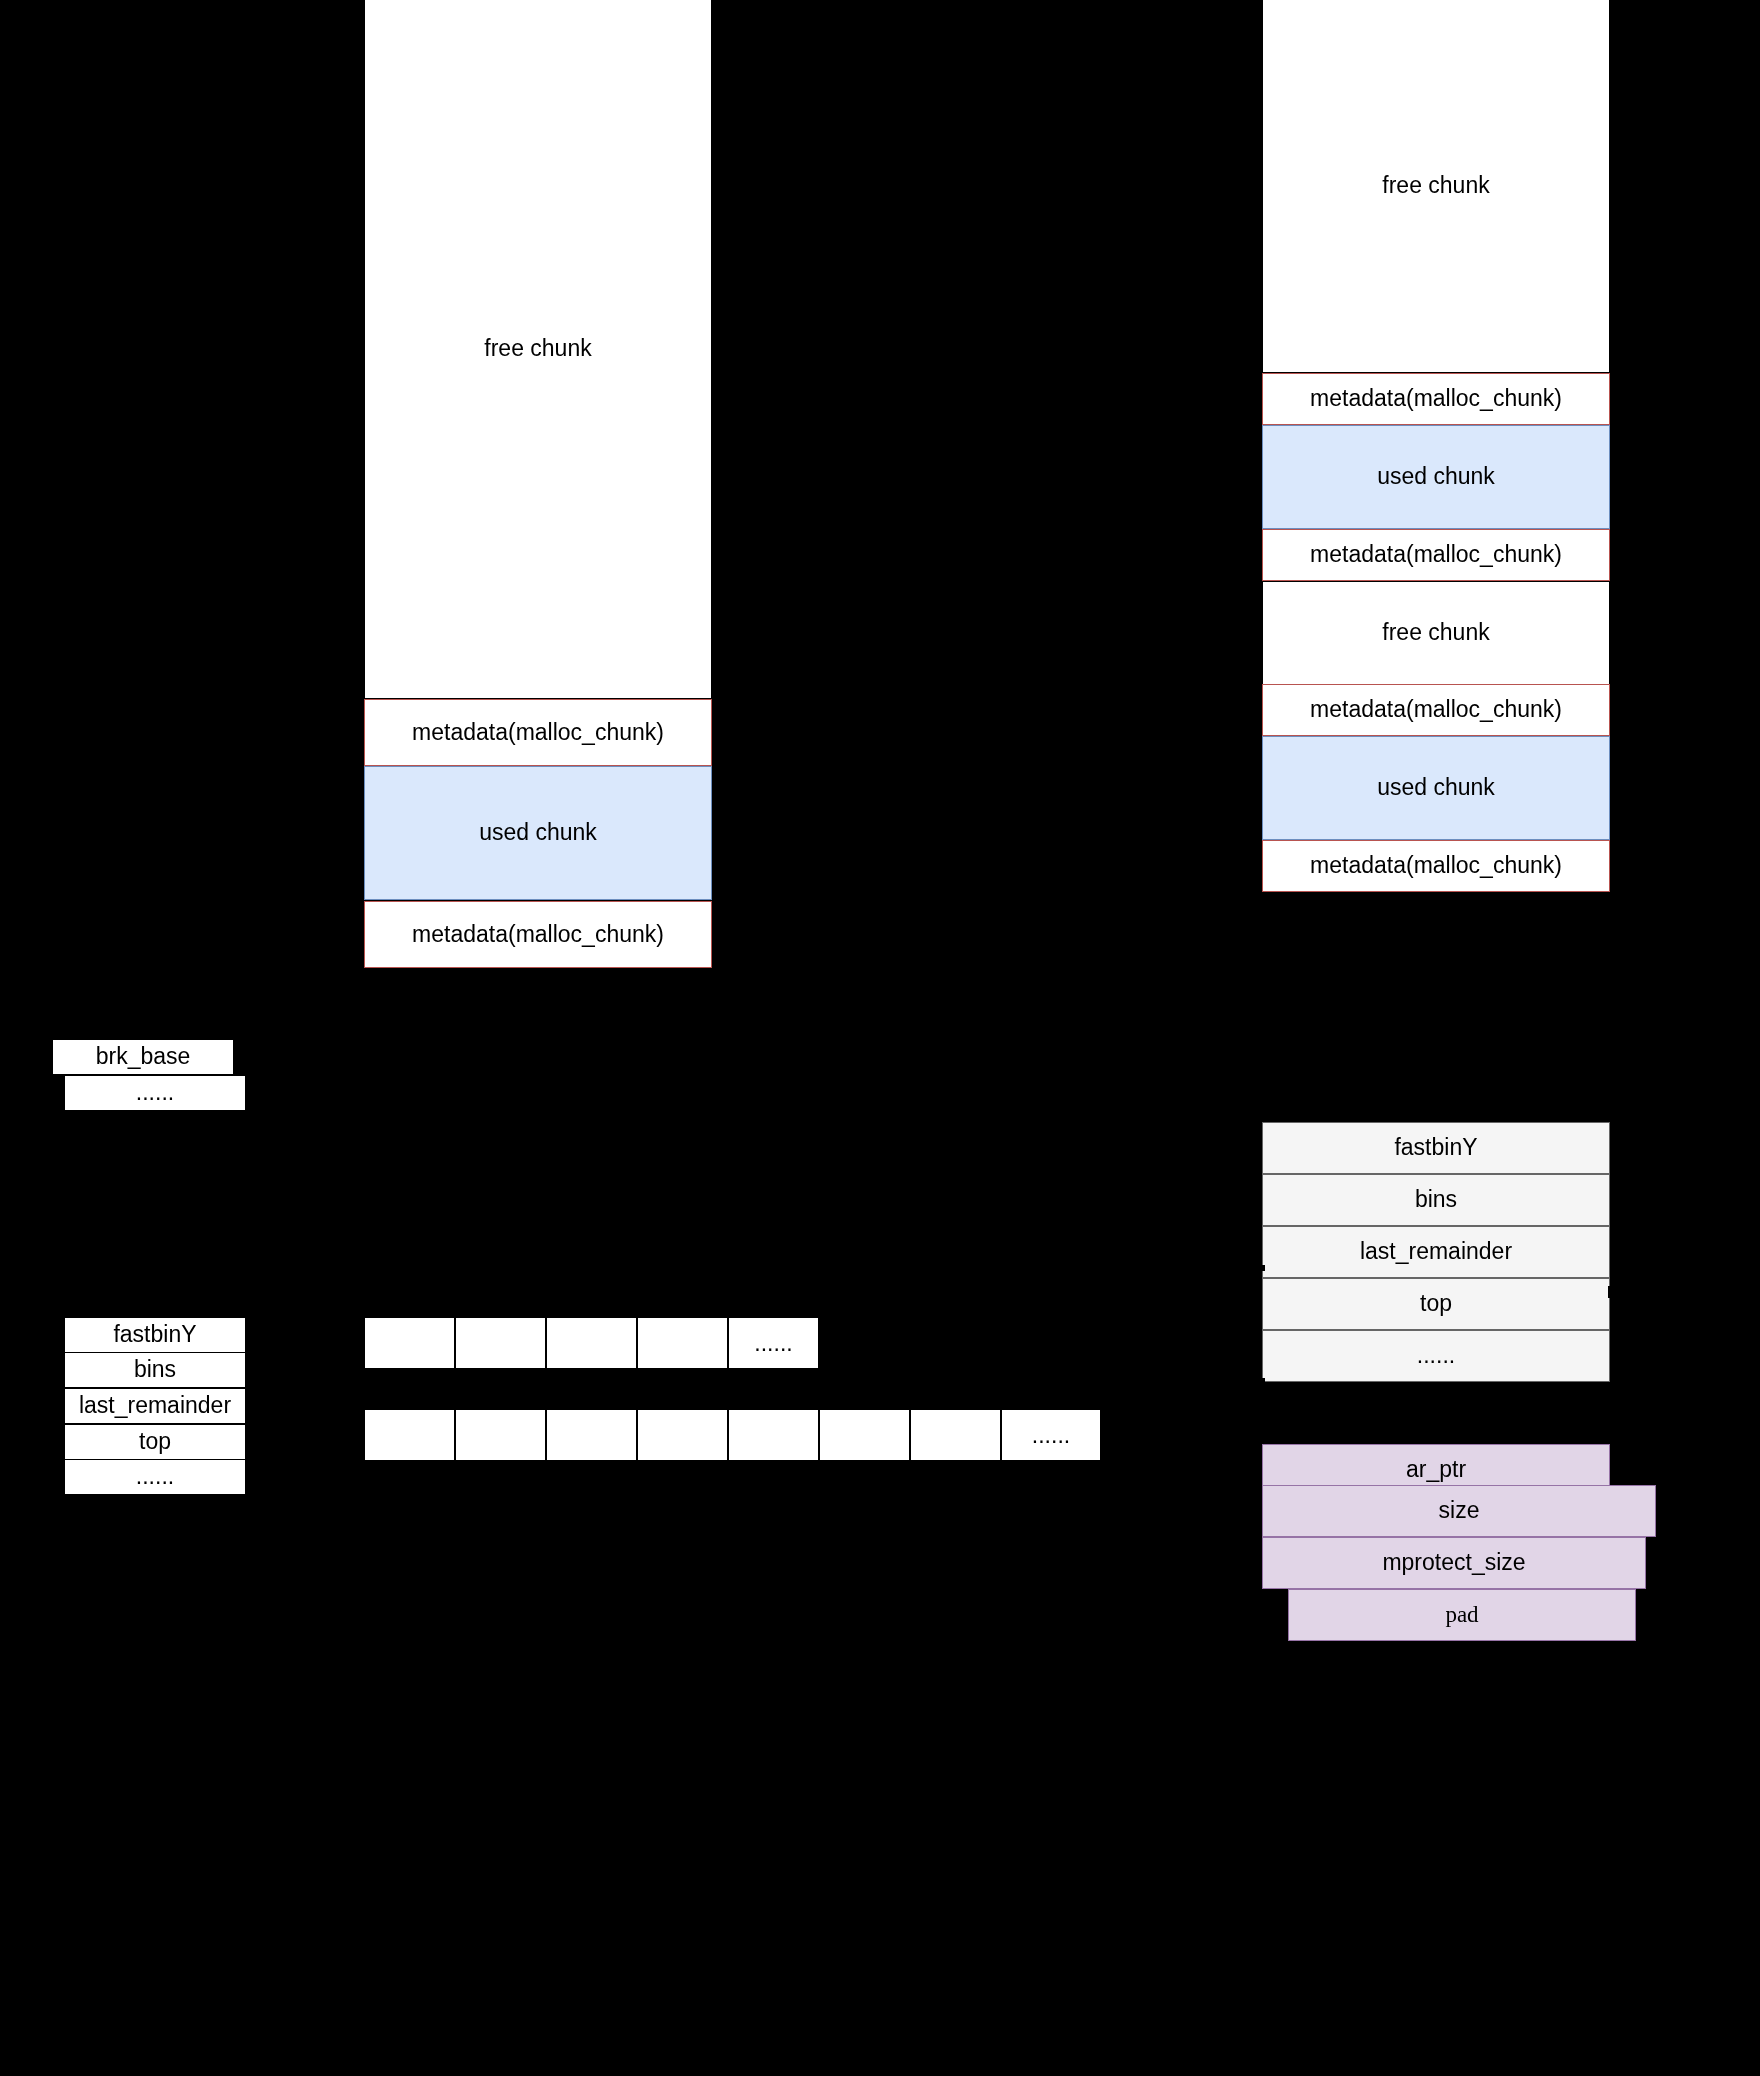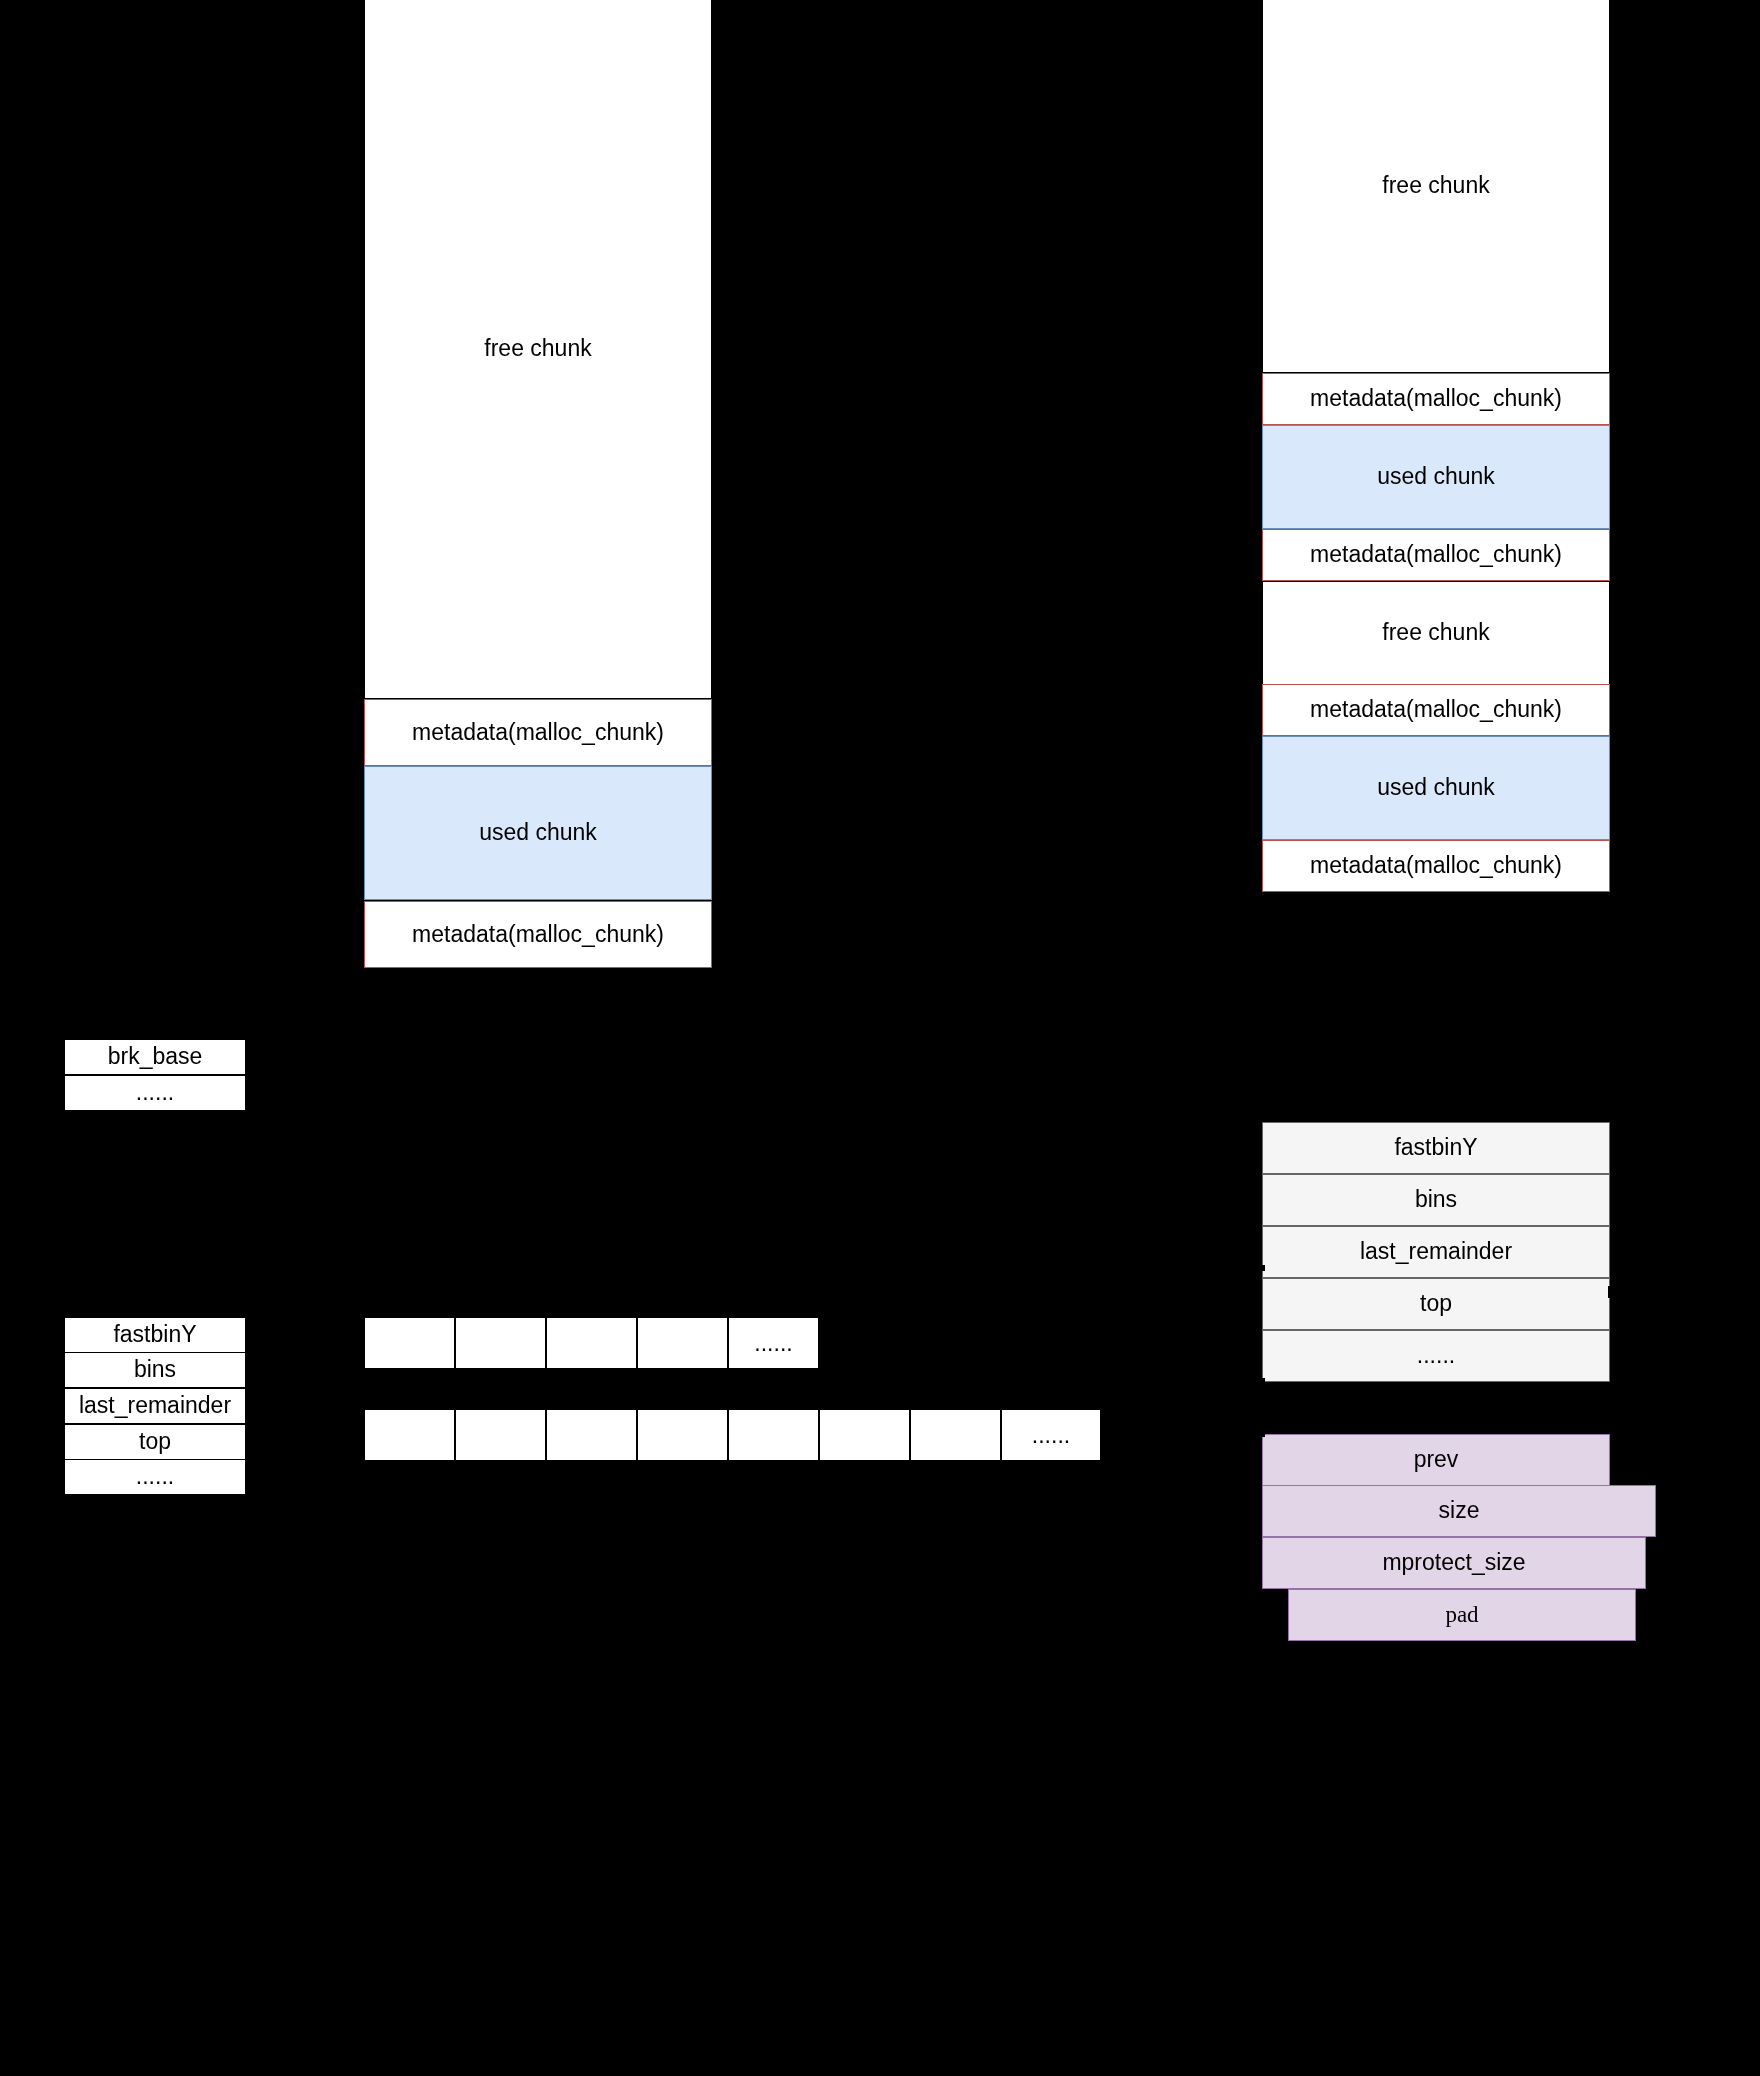--- a/index.html
+++ b/index.html
@@ -71,21 +71,21 @@
   </div>
 
   <div class="box fill-blue" style="left:364px; top:766px; width:348px; height:134px;">
     <span>used chunk</span>
   </div>
 
   <div class="box fill-pink" style="left:364px; top:901px; width:348px; height:67px;">
     <span>metadata(malloc_chunk)</span>
   </div>
 
-  <div class="box fill-white" style="left:64px; top:1039px; width:182px; height:36px; border-width:1.7px;align-items:center;">
+  <div class="box fill-white" style="left:52px; top:1039px; width:182px; height:36px; border-width:1.7px;align-items:center;">
     <span>brk_base</span>
   </div>
   <div class="box fill-white" style="left:64px; top:1075px; width:182px; height:36px;">
     <span class="dots">......</span>
   </div>
 
   <div class="box fill-white" style="left:64px; top:1317px; width:182px; height:36px;">
     <span>fastbinY</span>
   </div>
   <div class="box fill-white" style="left:64px; top:1352px; width:182px; height:36px;">
@@ -185,23 +185,20 @@
   </div>
   <div class="box fill-gray" style="left:1262px; top:1278px; width:348px; height:52px;">
     <span>top</span>
   </div>
   <div class="box fill-gray" style="left:1262px; top:1330px; width:348px; height:52px;">
     <span class="dots">......</span>
   </div>
 
   <div class="box fill-purple" style="left:1262px; top:1444px; width:348px; height:52px;">
     <span>ar_ptr</span>
-  </div>
-  <div class="box fill-purple" style="left:1262px; top:1434px; width:348px; height:52px;">
-    <span>prev</span>
   </div>
   <div class="box fill-purple" style="left:1262px; top:1485px; width:394px; height:52px;">
     <span>size</span>
   </div>
   <div class="box fill-purple" style="left:1262px; top:1537px; width:384px; height:52px;">
     <span>mprotect_size</span>
   </div>
   <div class="box fill-purple" style="left:1288px; top:1589px; width:348px; height:52px;font-family:Liberation Serif, serif;">
     <span>pad</span>
   </div>

